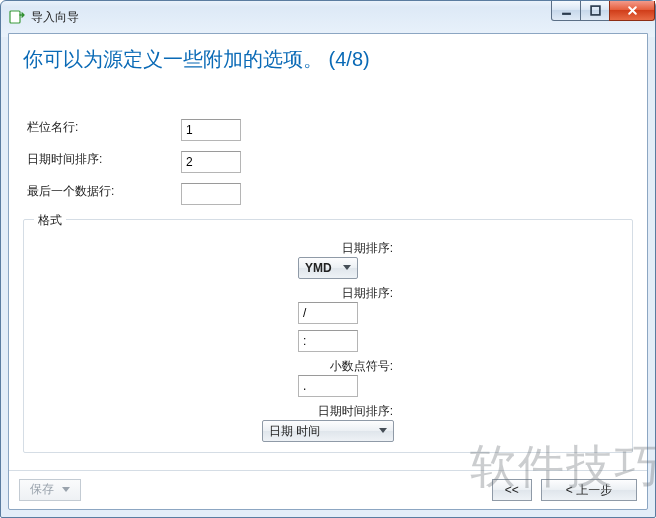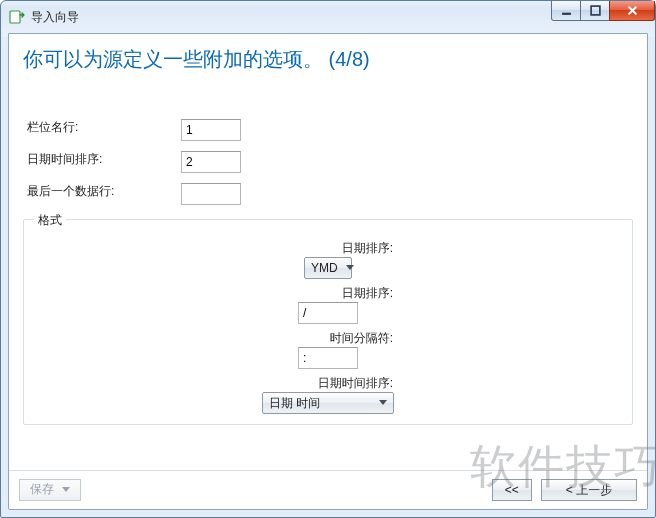--- a/index.html
+++ b/index.html
@@ -124,21 +124,21 @@
     color: #222;
     cursor: default;
   }
   .combo .ctext { padding-right: 6px; white-space: nowrap; }
   .combo .caret {
     width: 16px; height: 18px;
     display:flex; align-items:center; justify-content:center;
     margin-left: 2px;
   }
   .combo .caret svg { width:8px; height:6px; display:block; }
-  .combo.sm { width: 48px; justify-content: space-between; }
+  .combo.sm { width: 60px; justify-content: space-between; font-weight: bold; }
   .combo.md { width: 132px; justify-content: space-between; gap: 37px; }
 
   .footer {
     border-top: 1px solid #d5dde5;
     padding: 8px 10px;
     display: flex; align-items: center; justify-content: space-between;
   }
   .btn {
     height: 22px;
     border: 1px solid #8f9aa7;
@@ -232,24 +232,27 @@
               </span>
           </div>
         </div>
 
         <div class="frow">
           <div class="flbl">日期排序:</div>
           <input class="ftxt" value="/" style="">
         </div>
 
         <div class="frow">
-          <div class="flbl">时间分隔符:</div>
           <input class="ftxt" value=":" style="">
         </div>
 
+        <div class="frow">
+          <div class="flbl">小数点符号:</div>
+          <input class="ftxt" value="." style="">
+        </div>
 
         <div class="frow">
           <div class="flbl">日期时间排序:</div>
           <div class="combo md">
             <span class="ctext">日期 时间</span>
             <span class="caret">
                 <svg viewBox="0 0 8 6">
                   <path d="M0 0 L8 0 L4 5 Z" fill="#464e57"></path>
                 </svg>
               </span>

